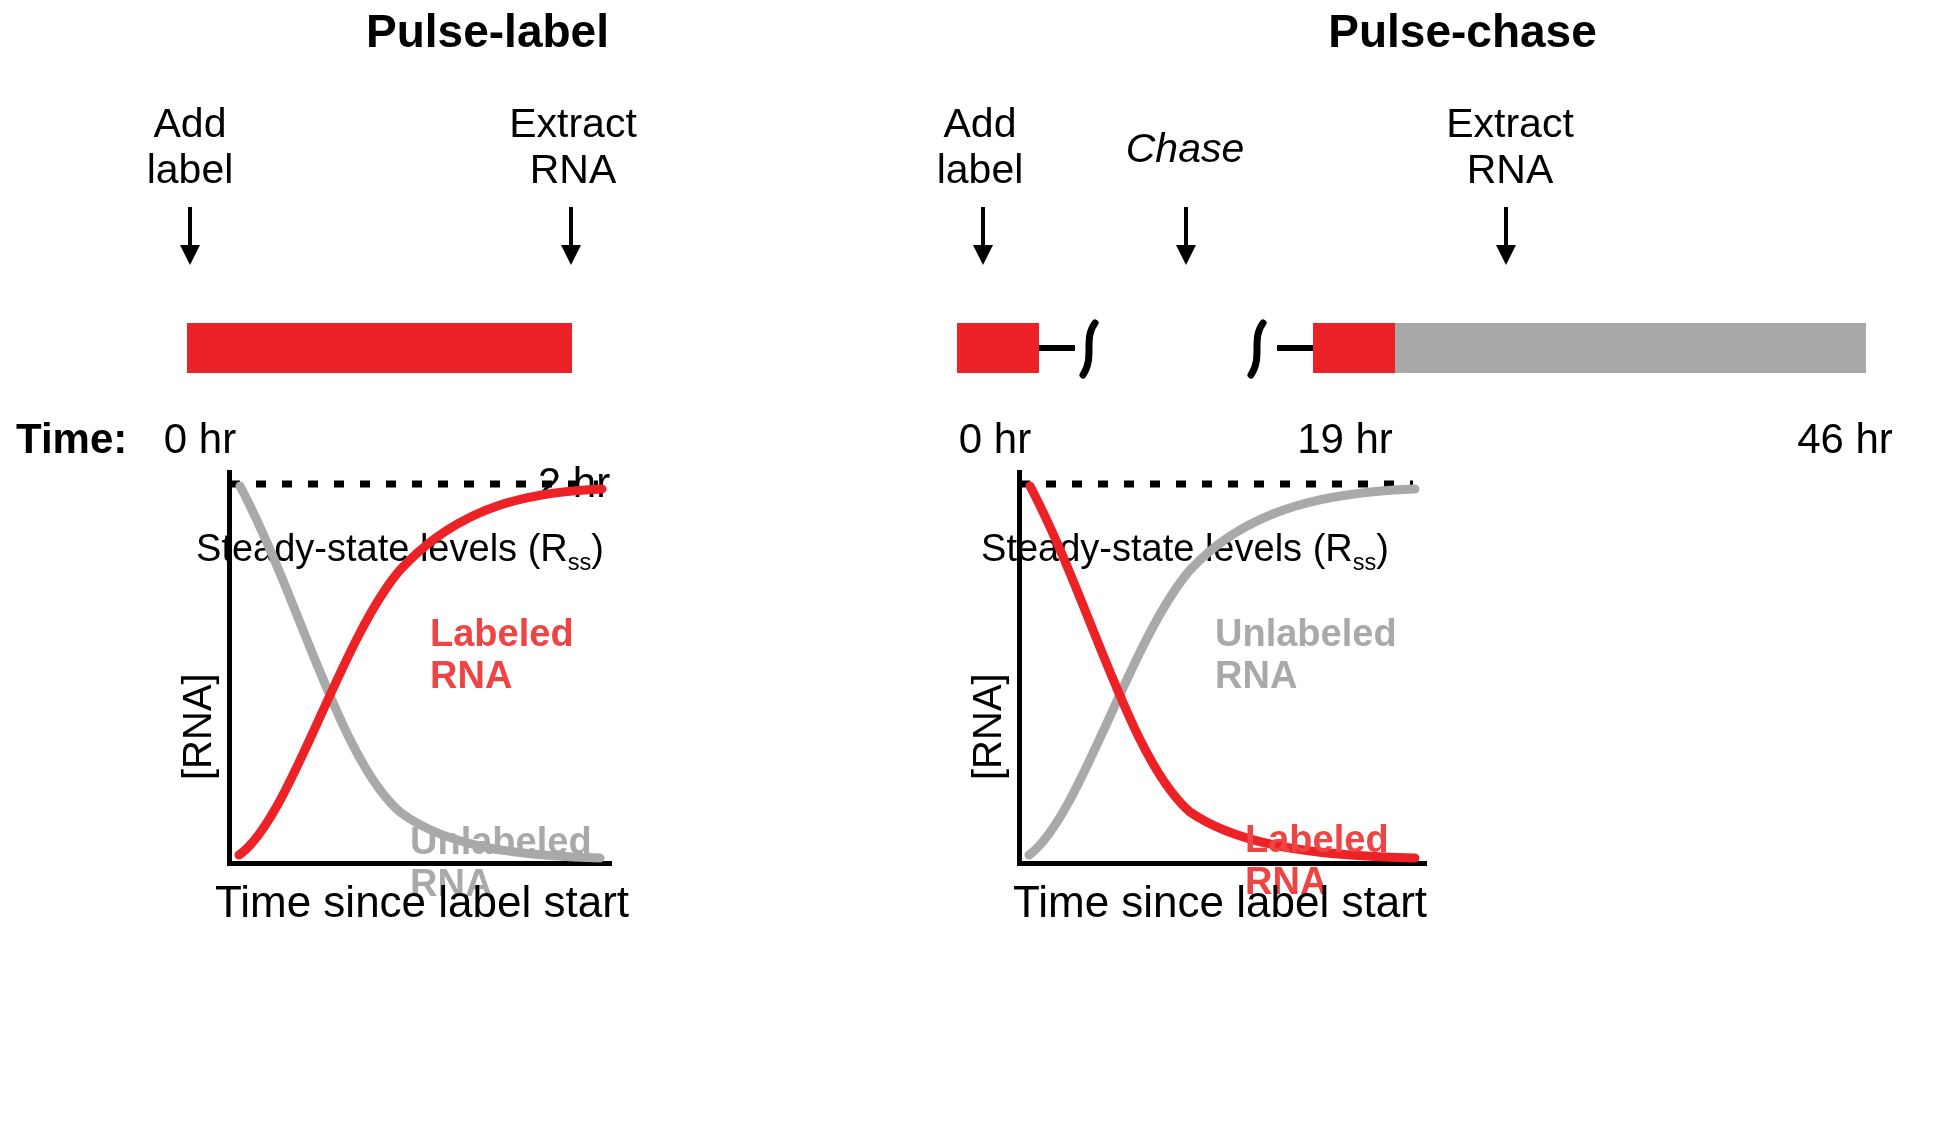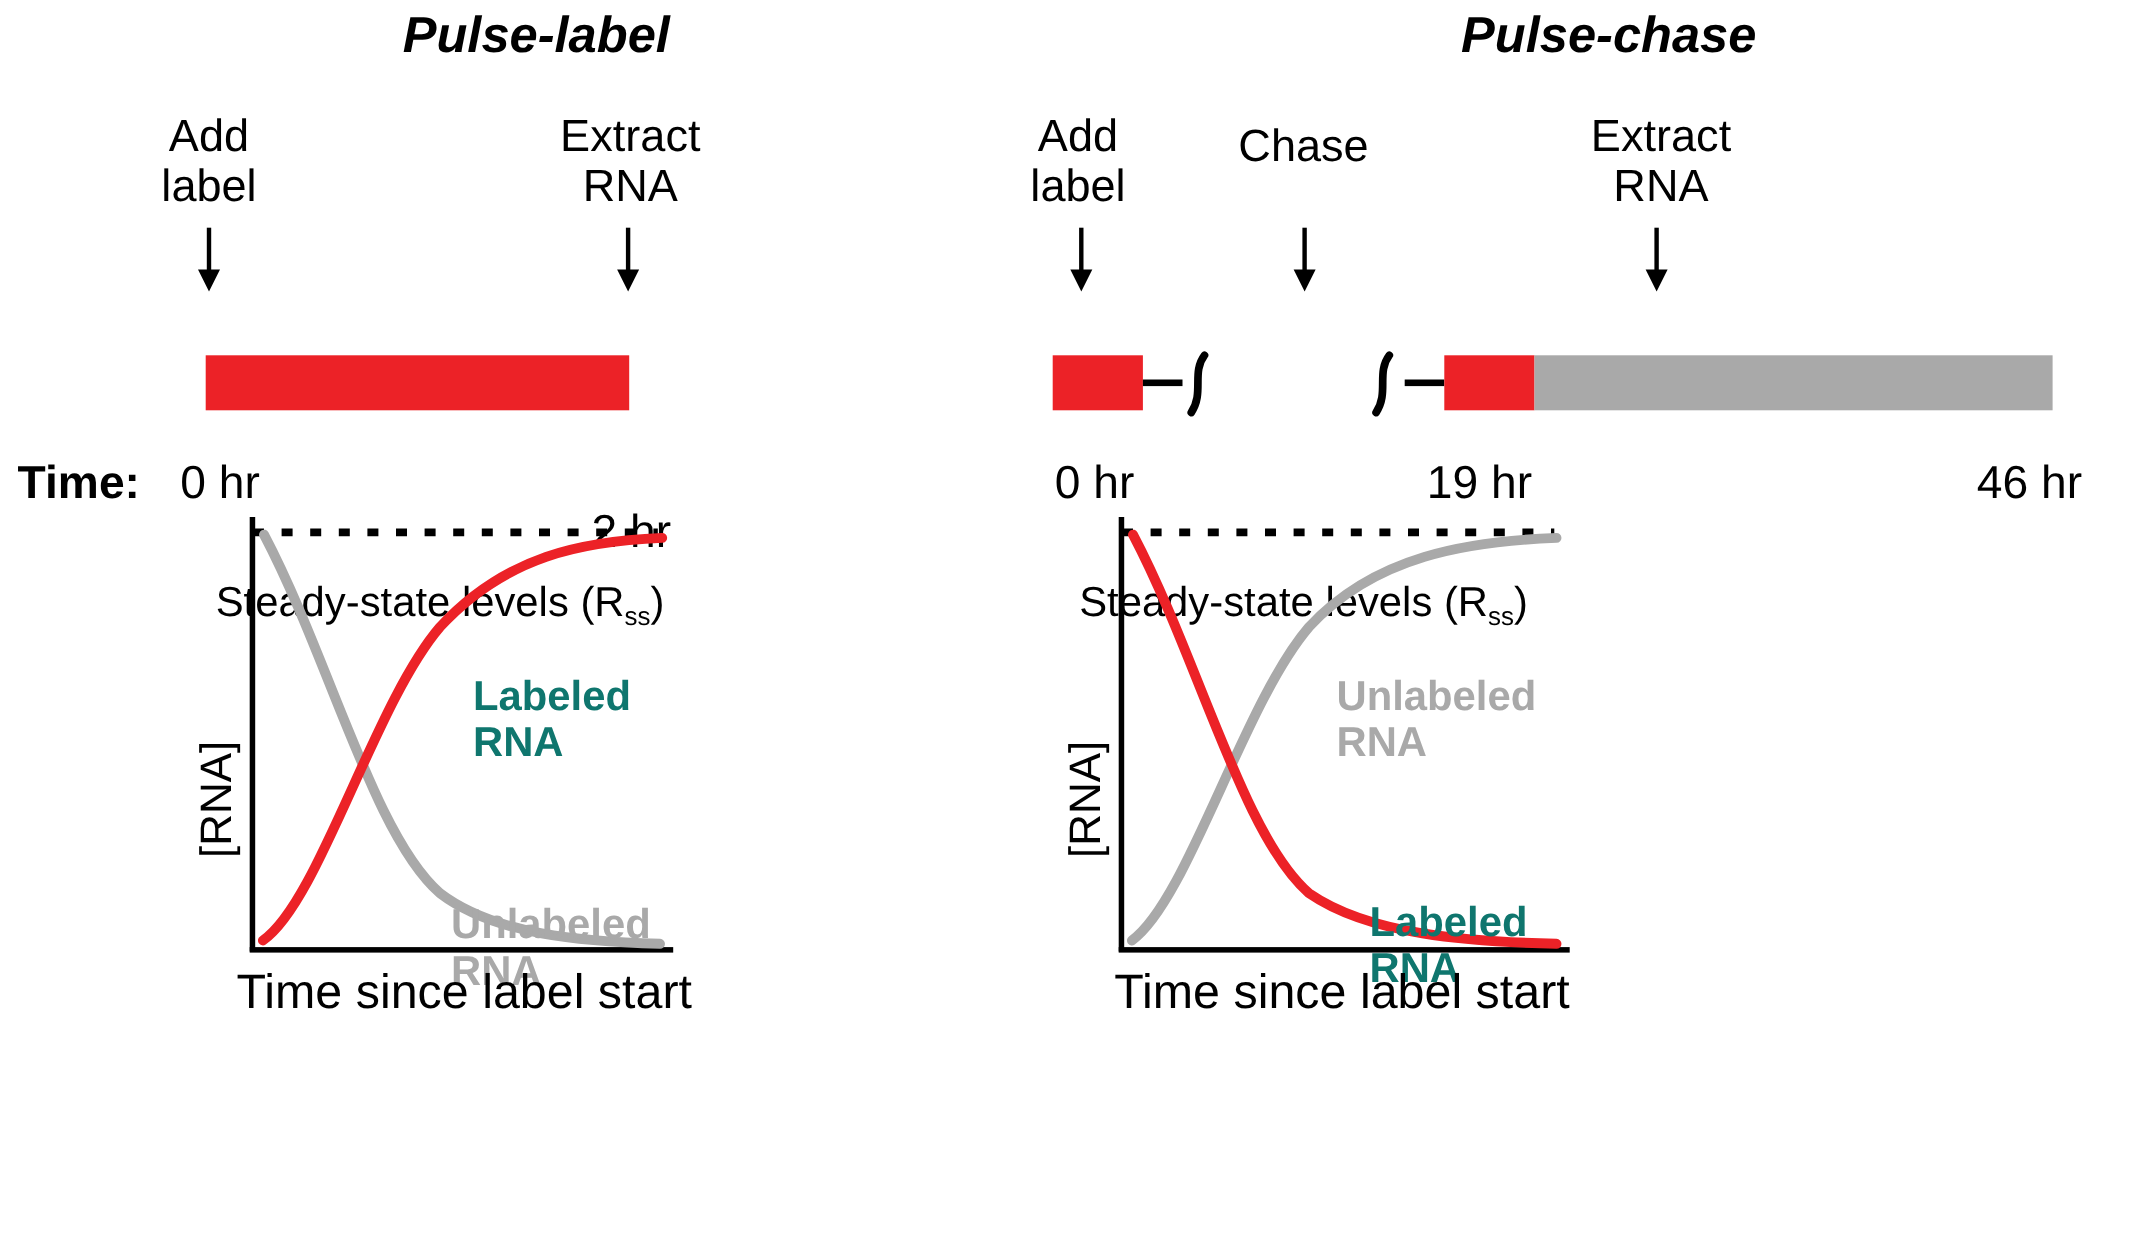--- a/index.html
+++ b/index.html
@@ -4,21 +4,21 @@
 <title>Pulse-label vs Pulse-chase</title>
 <style>
   html,body{margin:0;padding:0;background:#ffffff;}
   body{width:1950px;height:1143px;position:relative;overflow:hidden;
        font-family:"Liberation Sans", sans-serif;color:#000;}
   .panel{position:absolute;top:0;height:1143px;width:975px;}
   #panel-left{left:0;}
   #panel-right{left:975px;}
 
   .panel-title{position:absolute;top:4px;width:100%;text-align:center;
-     font-size:46px;font-weight:bold;letter-spacing:0px;font-style:italic;}
+     font-size:46px;font-weight:bold;letter-spacing:0px;}
 
   
   .evt{position:absolute;text-align:center;font-size:41px;line-height:46px;
        white-space:pre-line;}
 
   
   .arrow{position:absolute;width:0;}
   .arrow .shaft{position:absolute;left:-2px;top:0;width:4px;background:#000;}
   .arrow .head{position:absolute;left:-10px;width:0;height:0;
       border-left:10px solid transparent;border-right:10px solid transparent;
@@ -42,21 +42,21 @@
   .plot{position:absolute;}
   .plot .axis-v{position:absolute;background:#000;width:5px;}
   .plot .axis-h{position:absolute;background:#000;height:5px;}
   .ylab{position:absolute;font-size:40px;
         transform:rotate(-90deg);transform-origin:left top;white-space:nowrap;}
   .xlab{position:absolute;font-size:44px;text-align:center;white-space:nowrap;}
   .sslab{position:absolute;font-size:38px;text-align:center;white-space:nowrap;}
   .sslab sub{font-size:0.62em;}
   .curve-lab{position:absolute;font-size:38px;font-weight:bold;line-height:42px;
      white-space:pre-line;}
-  .curve-lab.red{color:#0f766e;}
+  .curve-lab.red{color:#ef4444;}
   .curve-lab.gray{color:#a9a9a9;}
   .plot svg{position:absolute;left:0;top:0;overflow:visible;}
 </style>
 </head>
 <body>
 
 <div class="panel" id="panel-left">
 
   <div class="panel-title">Pulse-label</div>
 
@@ -104,21 +104,21 @@
     <div class="xlab" style="left:215px;top:877px;width:410px;">Time since label start</div>
   </div>
 </div>
 
 <div class="panel" id="panel-right">
 
   <div class="panel-title">Pulse-chase</div>
 
   <div class="evt" style="left:-90px;top:100px;width:190px;">Add
 label</div>
-  <div class="evt" style="left:110px;top:109px;width:200px;">Chase</div>
+  <div class="evt" style="left:110px;top:125px;width:200px;font-style:italic;">Chase</div>
   <div class="evt" style="left:440px;top:100px;width:190px;">Extract
 RNA</div>
 
   <div class="arrow" style="left:8px;top:207px;height:58px;">
     <div class="shaft" style="height:40px;"></div>
       <div class="head" style="top:38px;"></div>
   </div>
   <div class="arrow" style="left:211px;top:207px;height:58px;">
     <div class="shaft" style="height:40px;"></div>
       <div class="head" style="top:38px;"></div>

